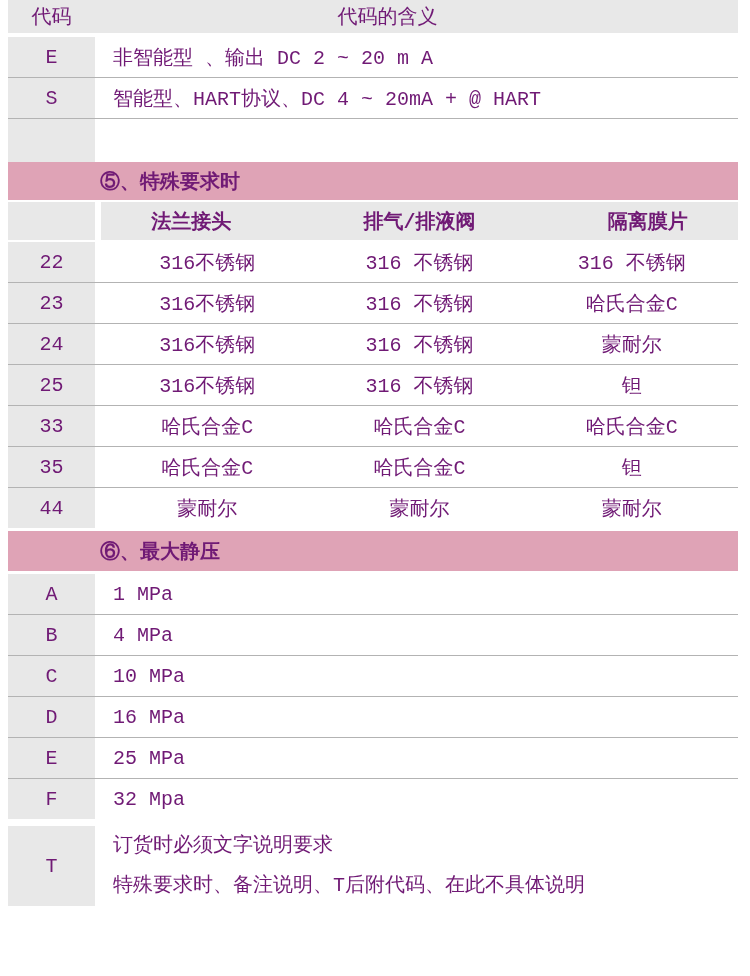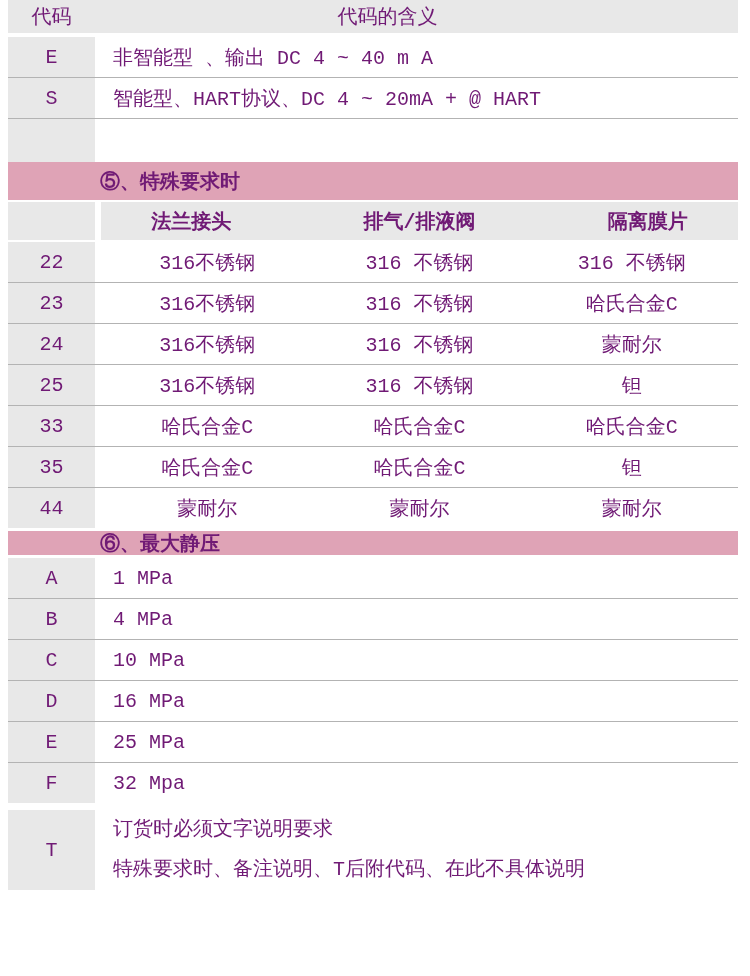--- a/index.html
+++ b/index.html
@@ -27,21 +27,21 @@
 
   
   .content.cols{padding-left:0;}
   .col{width:33.333%;text-align:center;}
 
   
   .subrow{height:38px;}
   .subrow .content{background:#e8e8e8;font-weight:bold;gap:48px;}
 
   
-  .pink{height:24px;background:#dfa3b6;display:flex;align-items:center;padding-left:92px;font-size:20px;font-weight:bold;}
+  .pink{height:40px;background:#dfa3b6;display:flex;align-items:center;padding-left:92px;font-size:20px;font-weight:bold;}
 
   .hline{height:1px;background:#b3b3b3;}
   .g2{height:2px;} .g3{height:3px;} .g4{height:4px;} .g5{height:5px;}
 
   .emptyrow{height:43px;}
 
   
   .trow.tall{height:80px;}
   .trow.tall .content{display:block;padding-top:0;line-height:40px;}
 </style>
@@ -53,21 +53,21 @@
 
     <div class="headrow">
       <div class="head-code">代码</div>
       <div class="head-meaning">代码的含义</div>
     </div>
     <div class="g4"></div>
 
     <div class="trow">
       <div class="code">E</div>
       <div class="vgap"></div>
-      <div class="content">非智能型 、输出 DC 4 ~ 40 m A</div>
+      <div class="content">非智能型 、输出 DC 2 ~ 20 m A</div>
     </div>
     <div class="hline"></div>
     <div class="trow">
       <div class="code">S</div>
       <div class="vgap"></div>
       <div class="content">智能型、HART协议、DC 4 ~ 20mA + @ HART</div>
     </div>
     <div class="hline"></div>
     <div class="trow emptyrow">
       <div class="code"></div>

